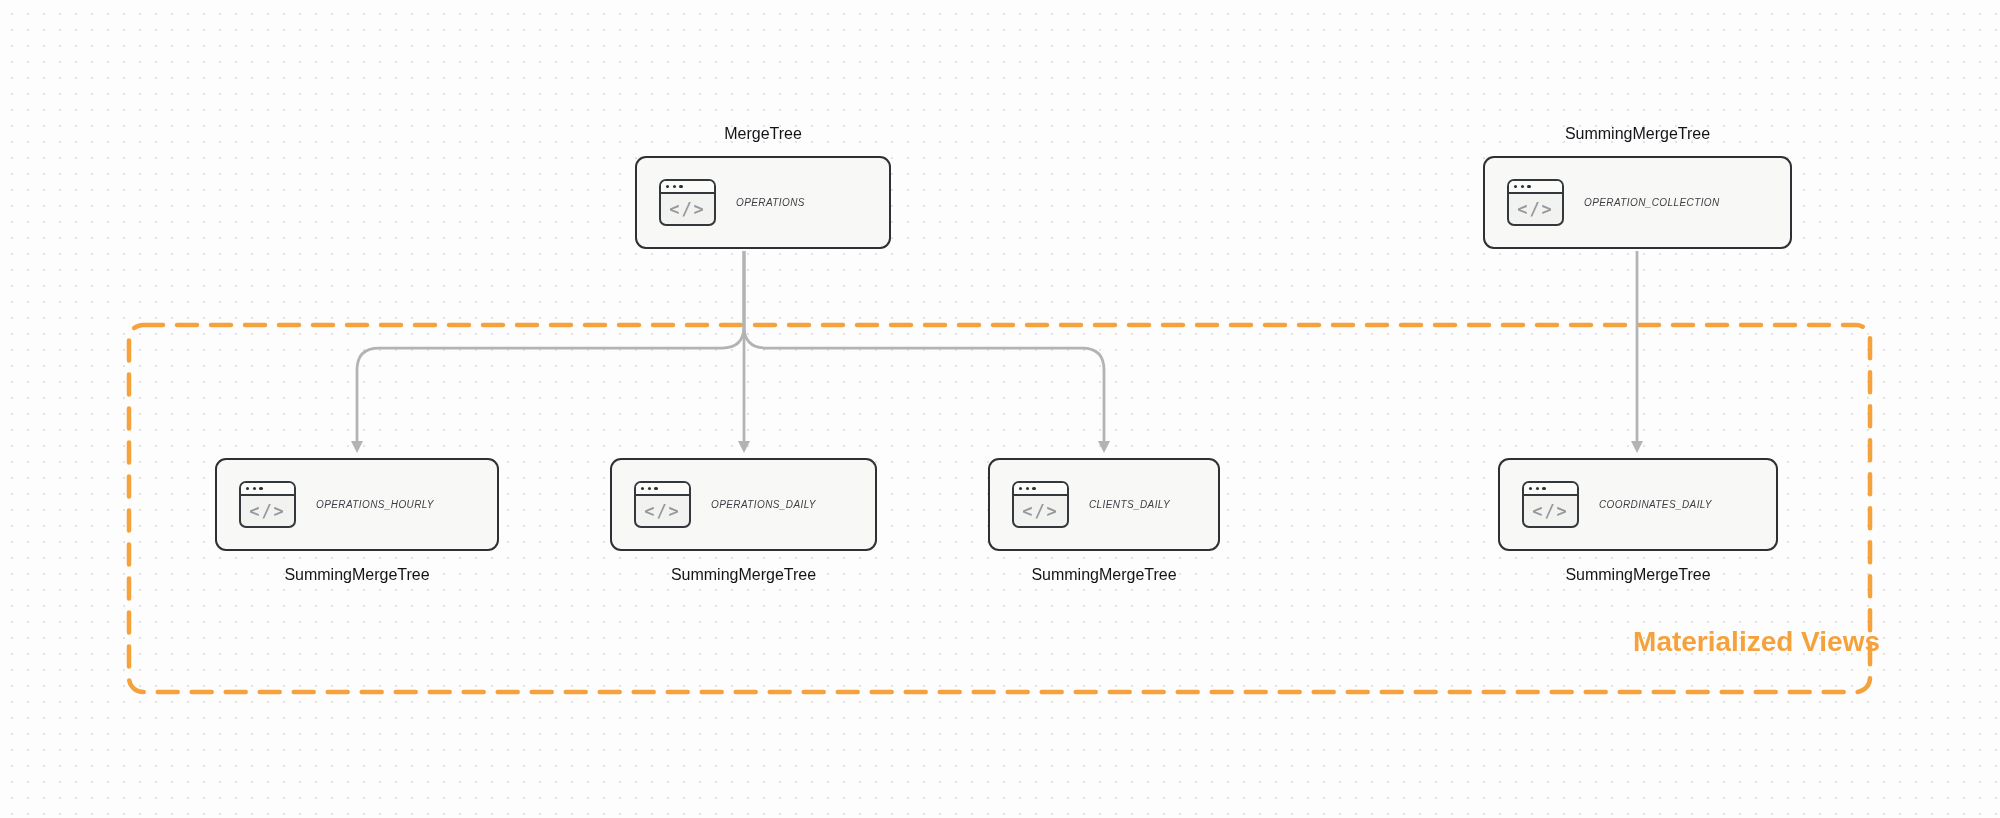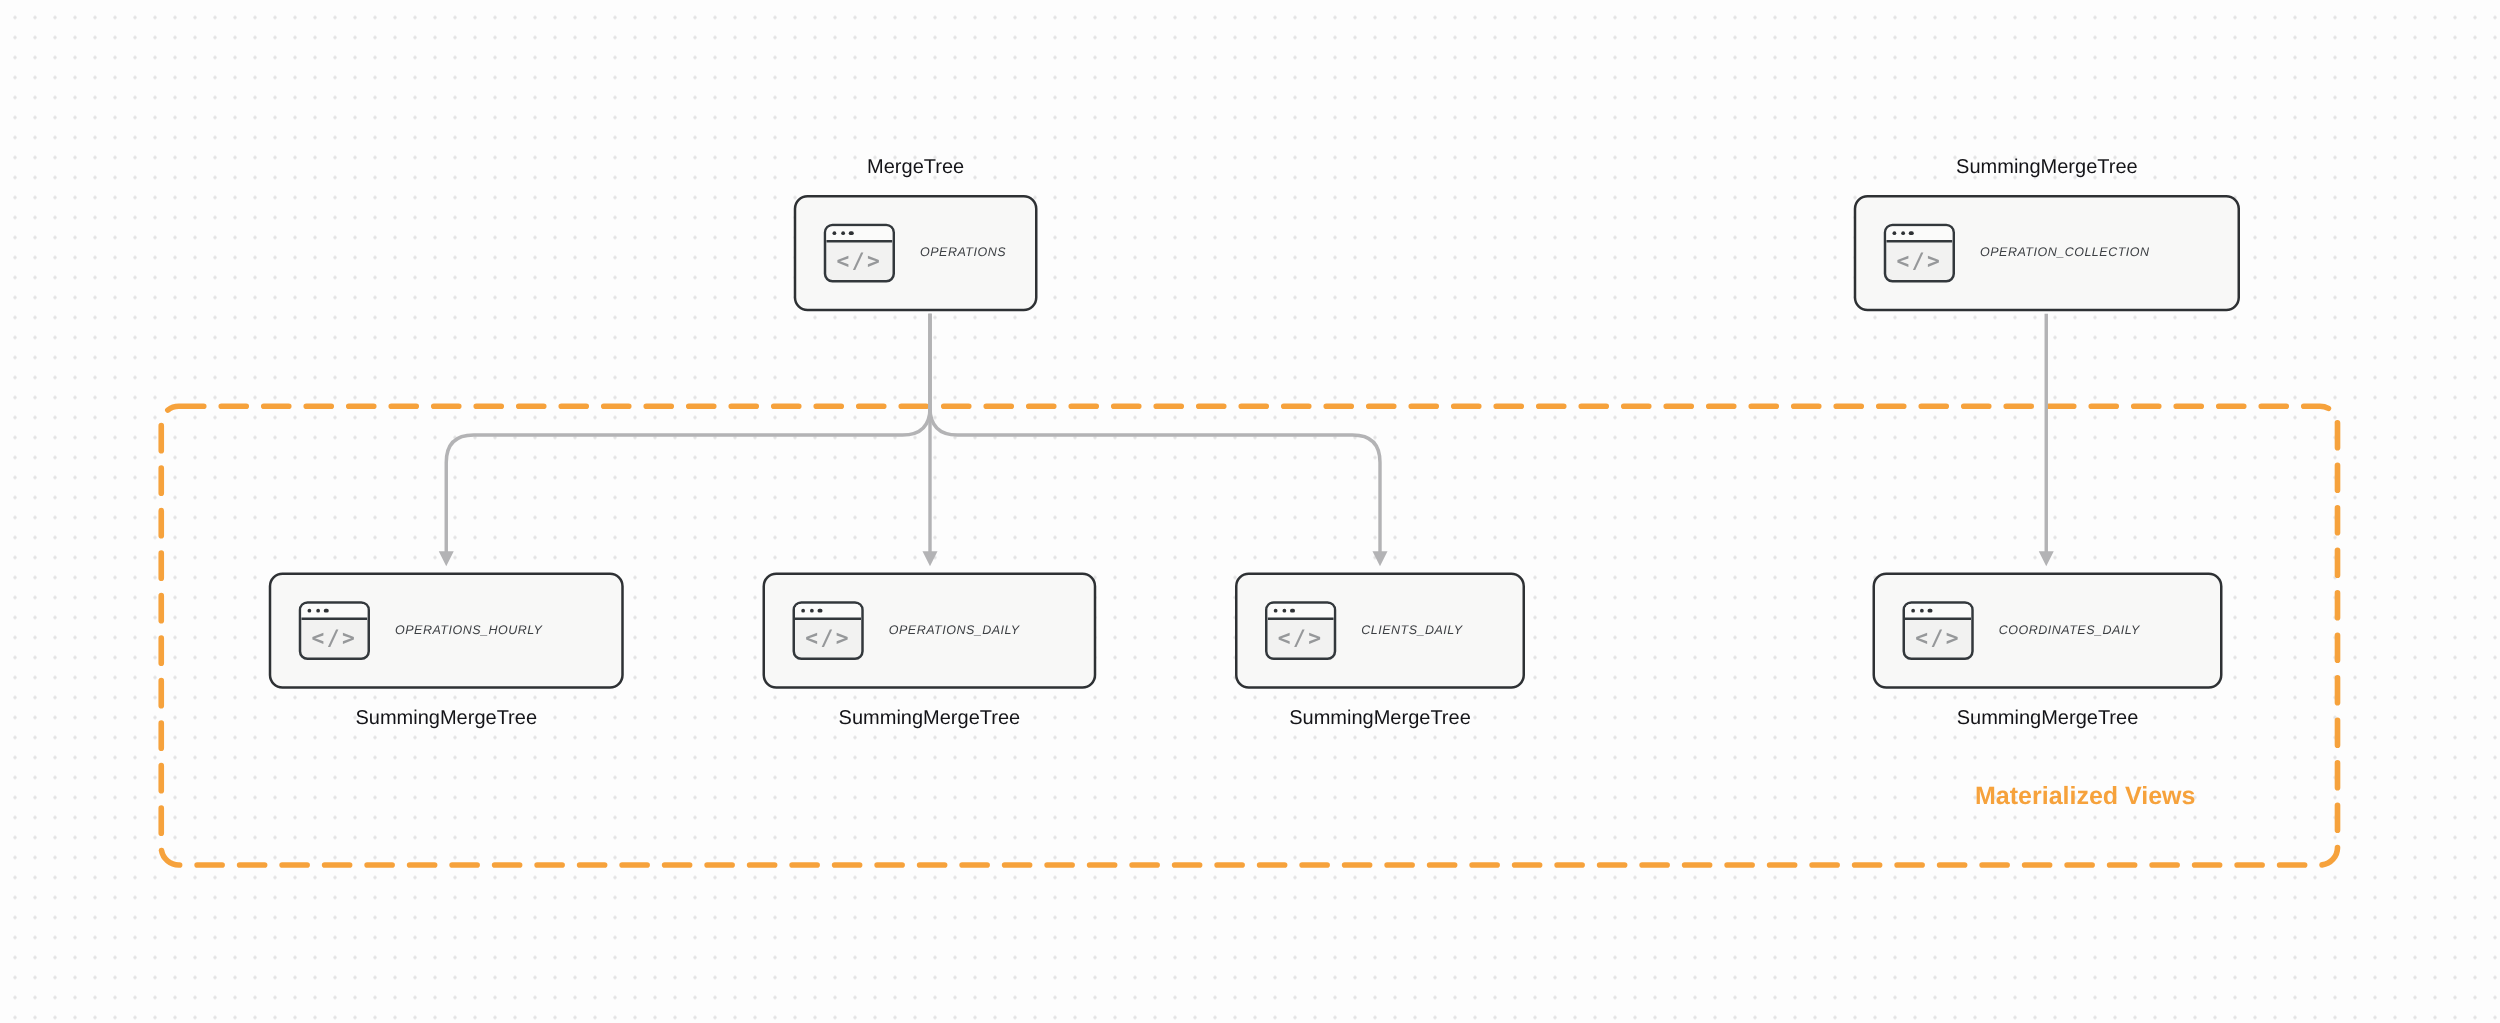--- a/index.html
+++ b/index.html
@@ -79,32 +79,32 @@
     flex: 1;
     display: flex; align-items: center; justify-content: center;
     color: #96989a;
     font-weight: 700;
     font-size: 17px;
     letter-spacing: 2px;
     font-family: "DejaVu Sans Mono", monospace;
   }
 
   
-  .pos-operations        { left: 635px;  top: 156px; width: 195px; }
+  .pos-operations        { left: 635px;  top: 156px; width: 256px; }
   .pos-collection        { left: 1483px; top: 156px; width: 309px; }
   .pos-hourly            { left: 215px;  top: 458px; width: 284px; }
   .pos-daily             { left: 610px;  top: 458px; width: 267px; }
   .pos-clients           { left: 988px;  top: 458px; width: 232px; }
   .pos-coordinates       { left: 1498px; top: 458px; width: 280px; }
 
   .region-label {
     position: absolute;
     left: 1580px; top: 626px; width: 300px;
-    text-align: left;
-    font-size: 20px; font-weight: 600;
+    text-align: right;
+    font-size: 28px; font-weight: 600;
     color: #F6A23C;
     white-space: nowrap;
   }
 </style>
 </head>
 <body>
 
 <svg class="edges-layer" viewBox="0 0 2000 818">
   <defs>
     <marker id="ah" markerWidth="18" markerHeight="18" refX="3" refY="7" orient="auto" markerUnits="userSpaceOnUse">

